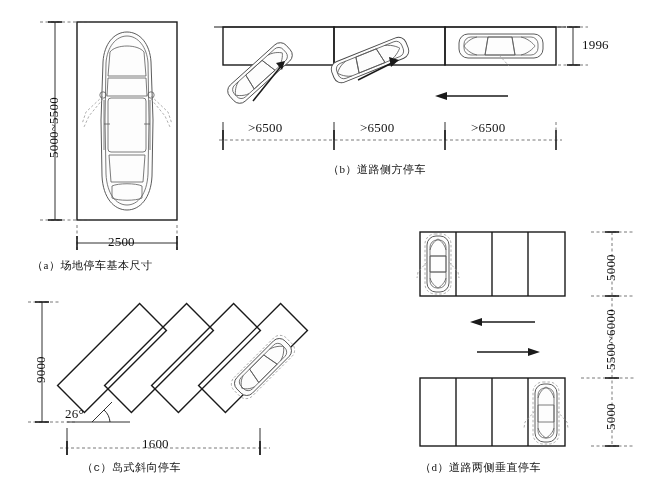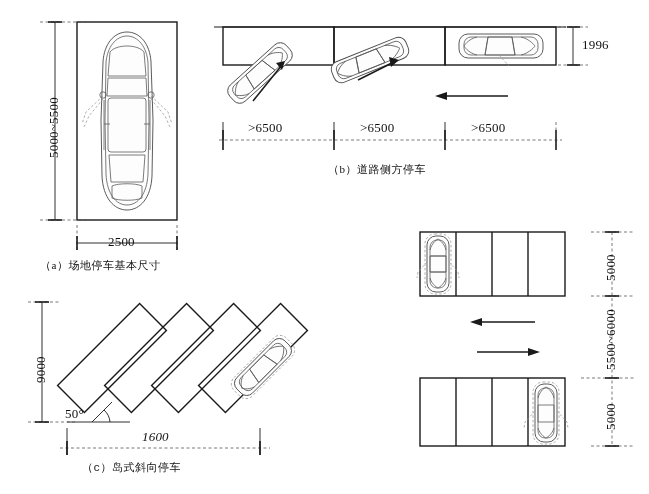--- a/index.html
+++ b/index.html
@@ -101,21 +101,21 @@
       <line class="dimline-d" x1="177" y1="225" x2="177" y2="250"></line>
       <line class="tick" x1="77" y1="236" x2="77" y2="250"></line>
       <line class="tick" x1="177" y1="236" x2="177" y2="250"></line>
     </g>
   </svg>
 
   <div class="dim-label vert" style="left:46px; top:158px;">5000~5500</div>
 
   <div class="dim-label" style="left:108px; top:228px;margin-top:6px;">2500</div>
 
-  <div class="caption" style="left:40px; top:258px;text-align:center;">（a）场地停车基本尺寸</div>
+  <div class="caption" style="left:32px; top:258px;text-align:center;">（a）场地停车基本尺寸</div>
 </div>
 
 <div class="panel" style="left:210px; top:0px; width:439px; height:200px;">
 
   <svg width="439" height="185">
 
     <line class="bay-thin" x1="4" y1="27" x2="356" y2="27"></line>
 
     <g>
       <rect class="bay" x="13" y="27" width="111" height="38"></rect>
@@ -245,23 +245,23 @@
       <line class="dimline-d" x1="40" y1="160" x2="250" y2="160"></line>
       <line class="dimline" x1="47" y1="140" x2="47" y2="167"></line>
       <line class="dimline" x1="240" y1="140" x2="240" y2="167"></line>
       <line class="tick" x1="47" y1="153" x2="47" y2="167"></line>
       <line class="tick" x1="240" y1="153" x2="240" y2="167"></line>
     </g>
   </svg>
 
   <div class="dim-label vert" style="left:13px; top:95px;">9000</div>
 
-  <div class="dim-label" style="left:45px; top:118px;">50°</div>
-
-  <div class="dim-label" style="left:122px; top:141px;font-style:italic;">1600</div>
+  <div class="dim-label" style="left:45px; top:118px;">26°</div>
+
+  <div class="dim-label" style="left:122px; top:148px;">1600</div>
 
   <div class="caption" style="left:62px; top:172px;font-family:Liberation Mono, monospace;">（c）岛式斜向停车</div>
 </div>
 
 <div class="panel" style="left:395px; top:218px; width:254px; height:276px;">
 
   <svg width="254" height="250">
 
     <g>
       <rect class="bay" x="25" y="14" width="145" height="64"></rect>
@@ -322,13 +322,14 @@
       <line class="tick" x1="210" y1="228" x2="224" y2="228"></line>
     </g>
   </svg>
 
   <div class="dim-label vert" style="left:208px; top:63px;">5000</div>
 
   <div class="dim-label vert" style="left:208px; top:152px;">5500~6000</div>
 
   <div class="dim-label vert" style="left:208px; top:212px;">5000</div>
 
+  <div class="caption" style="left:25px; top:242px;">（d）道路两侧垂直停车</div>
 </div>
 
 </body></html>

